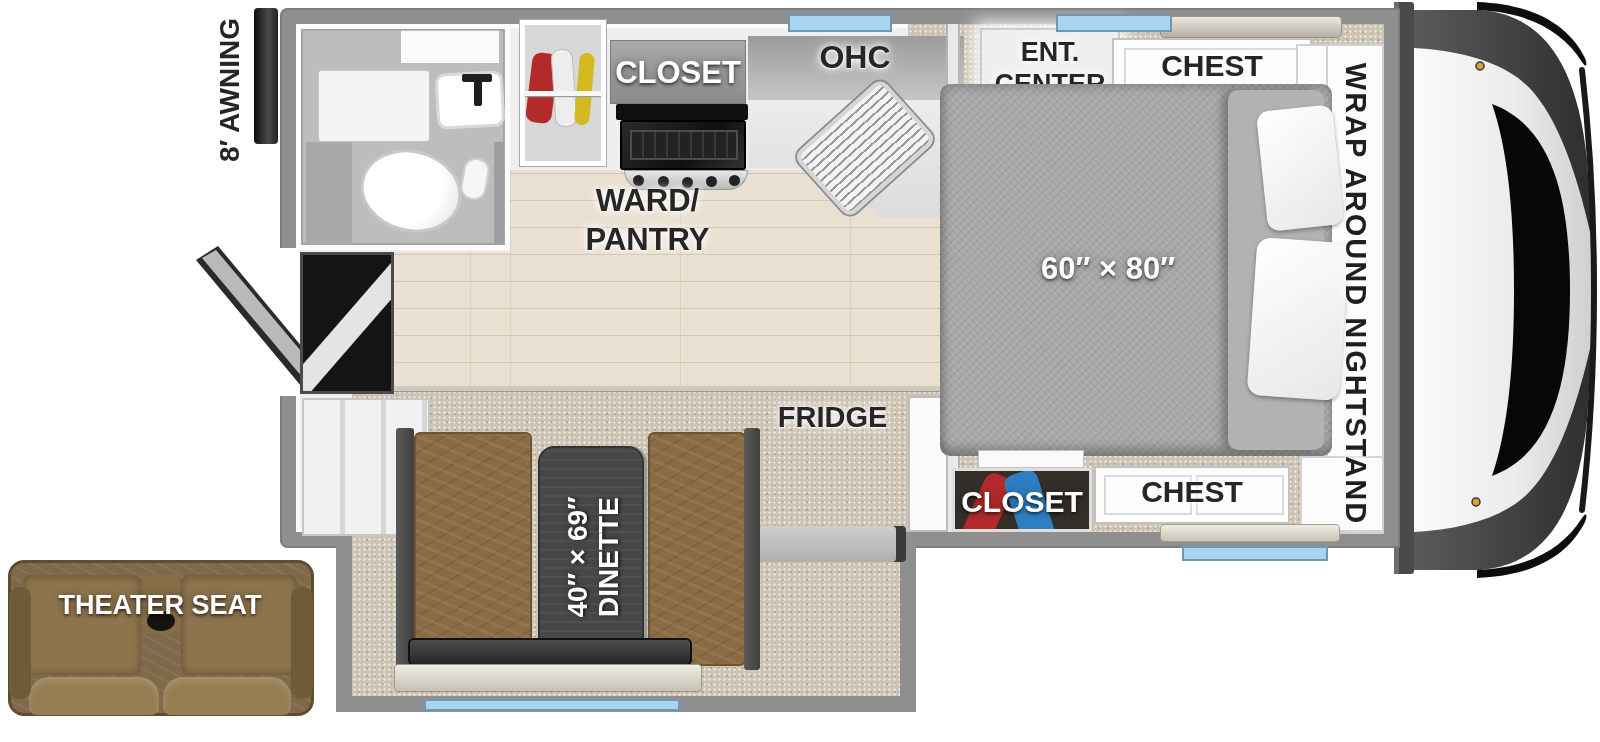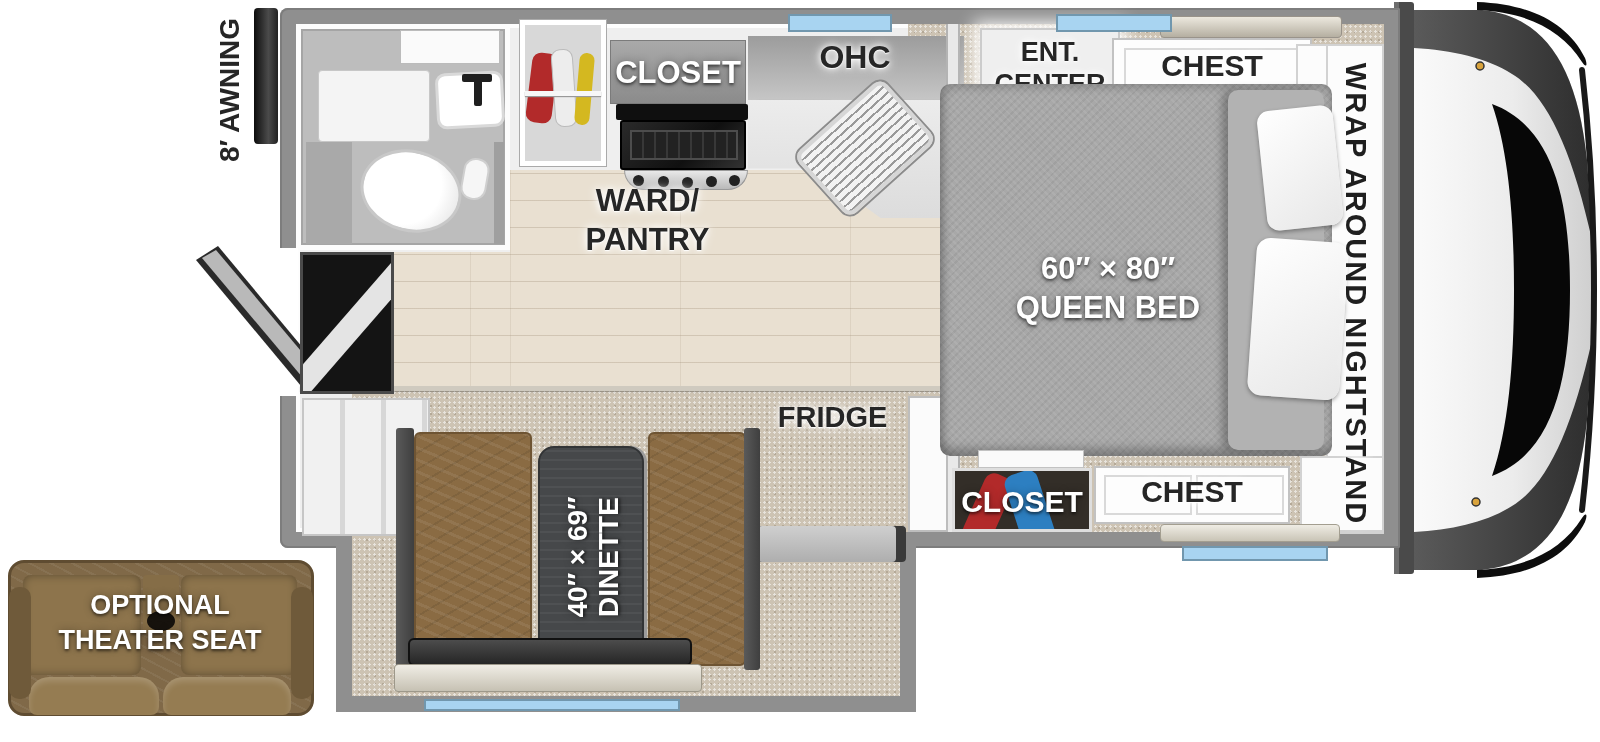--- a/index.html
+++ b/index.html
@@ -150,21 +150,20 @@
   <div class="a" style="left:1296px;top:44px;width:88px;height:70px;background:#fcfcfc;border:2px solid #d2d2d2;"></div>
   <div class="a" style="left:1326px;top:44px;width:58px;height:490px;background:#fcfcfc;border:2px solid #d2d2d2;"></div>
   <div class="a" style="left:1300px;top:456px;width:84px;height:76px;background:#fcfcfc;border:2px solid #d2d2d2;"></div>
 
   <div class="a" style="left:940px;top:84px;width:392px;height:372px;background-color:#a8a8a8;border-radius:10px;background-image:repeating-linear-gradient(45deg,rgba(255,255,255,.07) 0 2px,transparent 2px 5px),repeating-linear-gradient(-45deg,rgba(0,0,0,.05) 0 2px,transparent 2px 6px);box-shadow:inset 0 -8px 10px rgba(0,0,0,.25),inset 4px 4px 8px rgba(0,0,0,.18);"></div>
   <div class="a" style="left:1228px;top:90px;width:96px;height:360px;background:#b2b2b2;border-radius:10px;box-shadow:-6px 0 8px rgba(0,0,0,.28);"></div>
   <div class="a" style="left:1262px;top:108px;width:76px;height:120px;background:linear-gradient(145deg,#ffffff,#e7e7e7);border-radius:12px;transform:rotate(-6deg);box-shadow:0 2px 4px rgba(0,0,0,.35);"></div>
   <div class="a" style="left:1252px;top:240px;width:92px;height:158px;background:linear-gradient(145deg,#ffffff,#e7e7e7);border-radius:14px;transform:rotate(4deg);box-shadow:0 2px 4px rgba(0,0,0,.35);"></div>
   <div class="a lbl light-lbl" style="left:948px;top:250px;width:320px;font-size:31px;line-height:1.25;">
     <span style="display:block;">60″ × 80″</span>
-    <span style="display:block;">QUEEN BED</span>
   </div>
 
   <div class="a lbl rot-cw" style="left:1105px;top:278px;width:500px;height:32px;font-size:29px;letter-spacing:2px;color:#1f1f1f;text-shadow:0 0 8px #fff,0 0 14px #fff;">WRAP AROUND NIGHTSTAND</div>
 
   <div class="a" style="left:978px;top:450px;width:106px;height:18px;background:#fafafa;border:1px solid #c2c2c2;"></div>
   <div class="a" style="left:952px;top:468px;width:140px;height:64px;background:#332e28;border:3px solid #dedede;overflow:hidden;">
     <div class="a" style="left:18px;top:2px;width:30px;height:72px;background:#b22a2a;border-radius:10px;transform:rotate(24deg);"></div>
     <div class="a" style="left:58px;top:0px;width:34px;height:76px;background:#2d7fc1;border-radius:10px;transform:rotate(-18deg);"></div>
   </div>
   <div class="a lbl light-lbl" style="left:946px;top:486px;width:152px;font-size:30px;">CLOSET</div>
@@ -196,17 +195,16 @@
     <div class="a" style="left:12px;top:12px;width:118px;height:100px;background:#8d744c;border-radius:8px;box-shadow:inset 0 0 10px rgba(0,0,0,.35);"></div>
     <div class="a" style="left:170px;top:12px;width:116px;height:100px;background:#8d744c;border-radius:8px;box-shadow:inset 0 0 10px rgba(0,0,0,.35);"></div>
     <div class="a" style="left:132px;top:12px;width:36px;height:58px;background:#856d47;border-radius:4px;"></div>
     <div class="a" style="left:136px;top:48px;width:28px;height:20px;background:#17130e;border-radius:50%;"></div>
     <div class="a" style="left:18px;top:114px;width:130px;height:38px;background:#957c52;border-radius:20px 20px 8px 8px;box-shadow:inset 0 4px 6px rgba(255,255,255,.18);"></div>
     <div class="a" style="left:152px;top:114px;width:128px;height:38px;background:#957c52;border-radius:20px 20px 8px 8px;box-shadow:inset 0 4px 6px rgba(255,255,255,.18);"></div>
     <div class="a" style="left:-2px;top:24px;width:22px;height:112px;background:#6f5a3a;border-radius:10px;"></div>
     <div class="a" style="left:280px;top:24px;width:22px;height:112px;background:#6f5a3a;border-radius:10px;"></div>
   </div>
   <div class="a lbl light-lbl" style="left:10px;top:588px;width:300px;font-size:27px;line-height:1.3;">
-    <span style="display:block;">OPTIONAL</span>
     <span style="display:block;">THEATER SEAT</span>
   </div>
 
 </div>
 
 </body></html>

